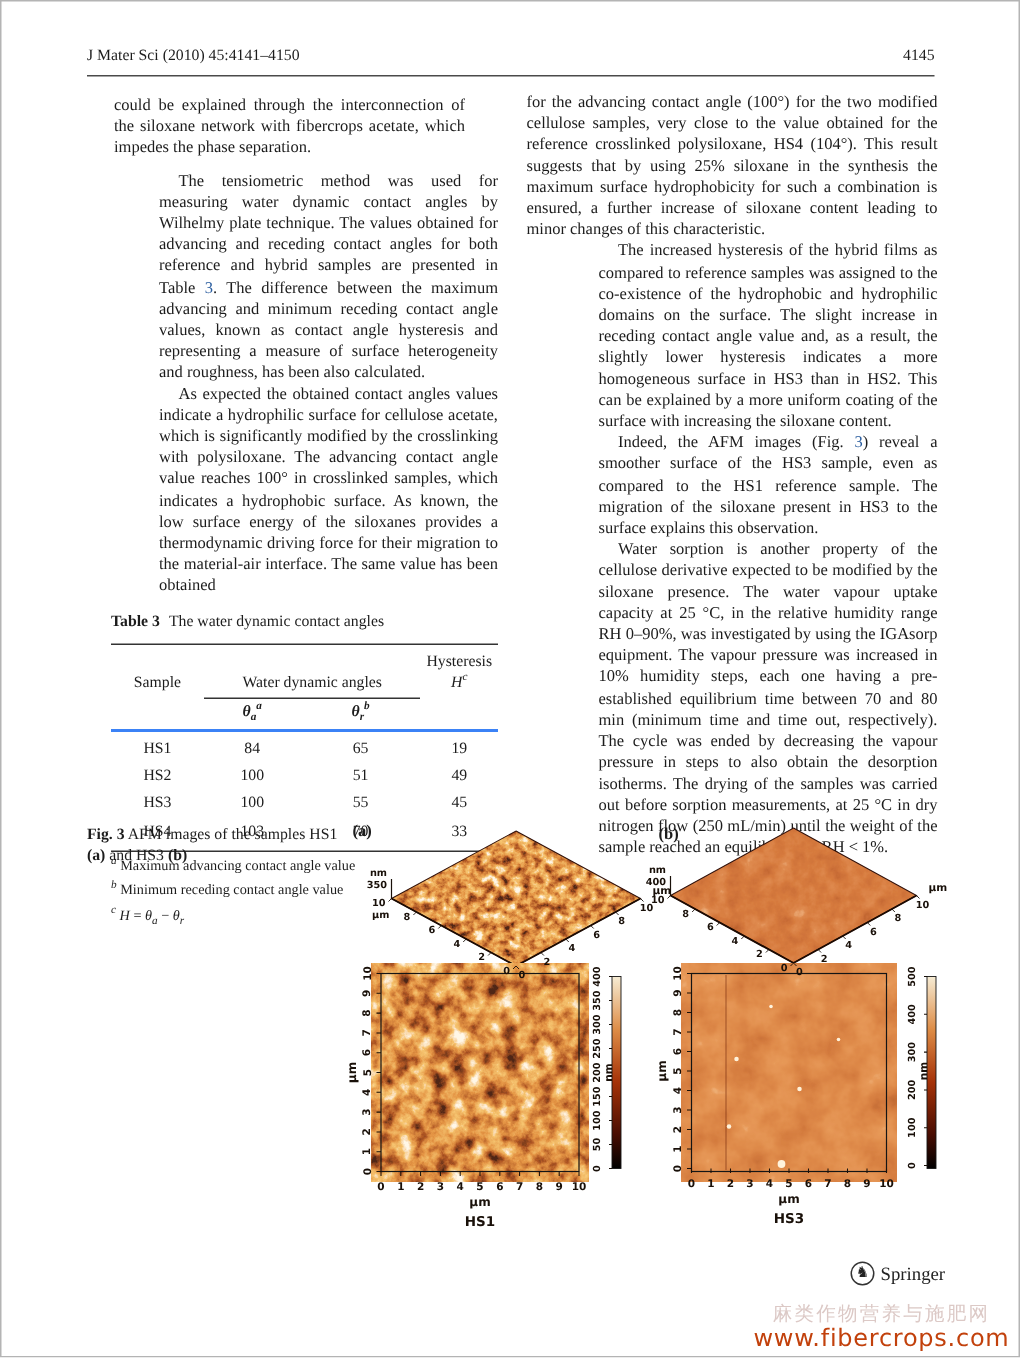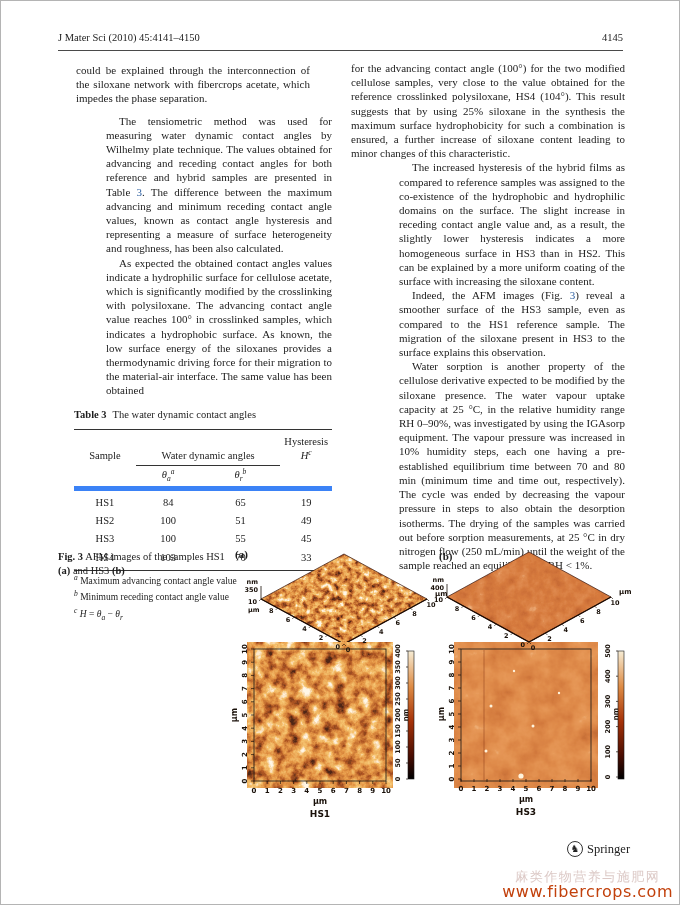--- a/index.html
+++ b/index.html
@@ -17,21 +17,21 @@
   sup,sub{font-size:7.5px;line-height:0;}
   
   .tablewrap{margin-top:10px;margin-left:16px;}
   .tcap{font-size:10.5px;margin:0 0 7px 0;text-align:left;text-indent:0;}
   .tcap b{margin-right:6px;}
   table.t3{width:100%;border-collapse:collapse;font-size:10.5px;table-layout:fixed;}
   table.t3 td{padding:2px 0;text-align:center;vertical-align:bottom;}
   table.t3 .ca{width:24%;} table.t3 .cb{width:25%;} table.t3 .cc{width:31%;} table.t3 .cd{width:20%;}
   tr.r1 td{border-top:1px solid #333;padding-top:5px;}
   td.group{border-bottom:1px solid #333;padding-bottom:3px;}
-  tr.r2 td{border-bottom:5px solid #3b82f6;padding-bottom:4px;}
+  tr.r2 td{border-bottom:2px solid #3b82f6;padding-bottom:4px;font-weight:bold;}
   tr.dr1 td{padding-top:5px;}
   tr.dr4 td{border-bottom:1px solid #333;padding-bottom:5px;}
   .fn{font-size:9.5px;margin:4px 0 0 0;text-align:left;text-indent:0;line-height:12.5px;}
   
   .figcaption{position:absolute;left:57px;top:549px;width:170px;font-size:10.5px;line-height:13.5px;
               text-align:left;}
   .figure{position:absolute;left:228px;top:545px;width:430px;height:295px;}
   .plabel{position:absolute;font-weight:bold;font-size:11px;}
   
   .springer{position:absolute;left:566px;top:840px;font-size:12.5px;display:flex;gap:4px;

